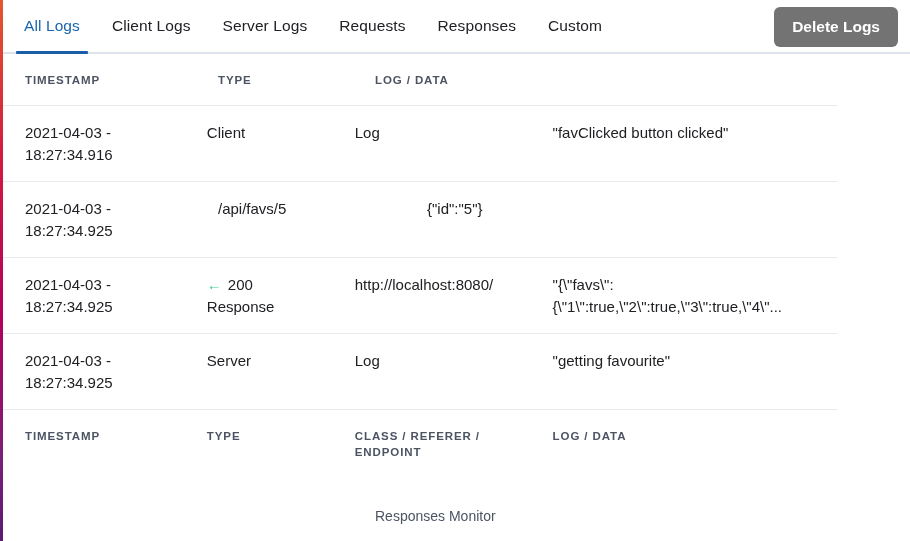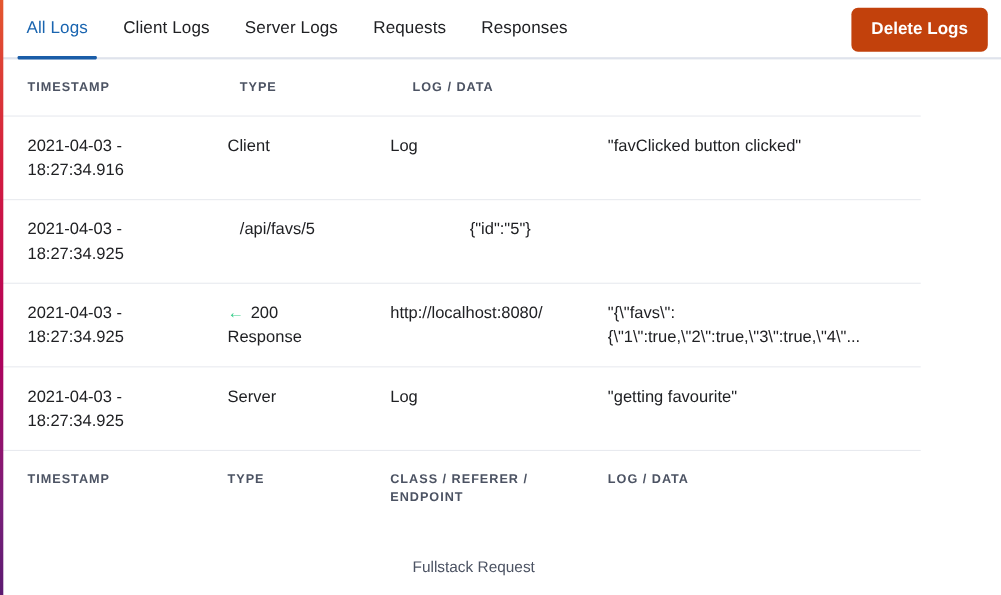--- a/index.html
+++ b/index.html
@@ -66,21 +66,21 @@
     right: 8px;
     bottom: -2px;
     height: 3px;
     background: #1a5da8;
     border-radius: 1px;
   }
   .delete-btn {
     position: absolute;
     right: 12px;
     top: 7px;
-    background: #c2410c;
+    background: #737373;
     color: #ffffff;
     border: none;
     border-radius: 6px;
     font-family: "Liberation Sans", sans-serif;
     font-size: 15.5px;
     font-weight: bold;
     padding: 0 18px;
     height: 40px;
     line-height: 40px;
     cursor: pointer;
@@ -162,20 +162,23 @@
     </div>
     <div class="tab">
       <span>Server Logs</span>
     </div>
     <div class="tab">
       <span>Requests</span>
     </div>
     <div class="tab">
       <span>Responses</span>
     </div>
+    <div class="tab">
+      <span>Custom</span>
+    </div>
 
     <button class="delete-btn">Delete Logs</button>
   </div>
 
   <div class="table">
 
     <div class="row head-row">
       <div class="cell c-timestamp">TIMESTAMP</div>
       <div class="cell c-type">TYPE</div>
       <div class="cell c-data">LOG / DATA</div>
@@ -223,18 +226,18 @@
       <div class="cell c-timestamp">TIMESTAMP</div>
       <div class="cell c-type">TYPE</div>
       <div class="cell c-class">CLASS / REFERER / ENDPOINT</div>
       <div class="cell c-data">LOG / DATA</div>
     </div>
 
     <div class="footer-link-row">
       <div class="spacer-ts"></div>
       <div class="spacer-type"></div>
       <div class="c-class">
-        <span class="footer-link">Fullstack Request</span>
+        <span class="footer-link">Responses Monitor</span>
       </div>
     </div>
 
   </div>
 </div>
 
 </body></html>

